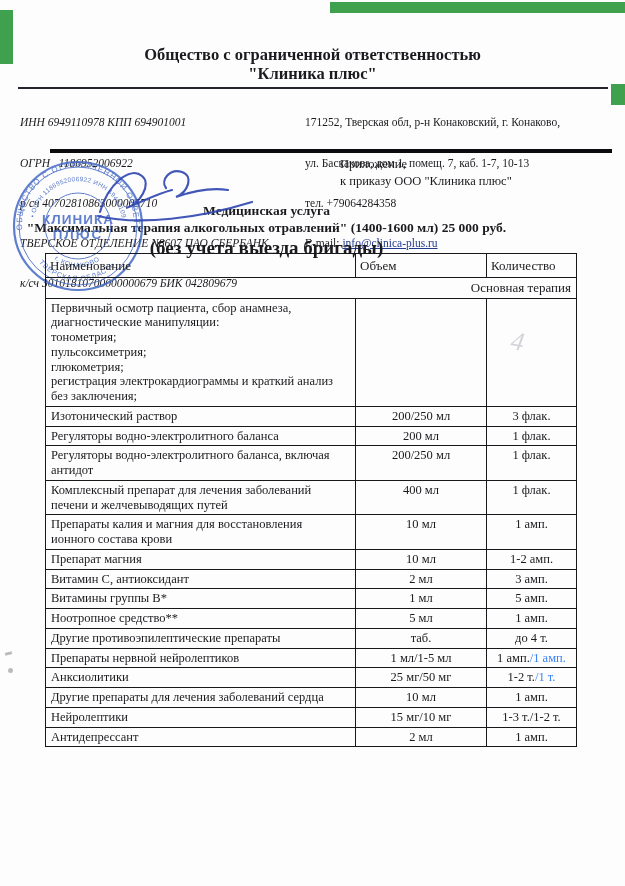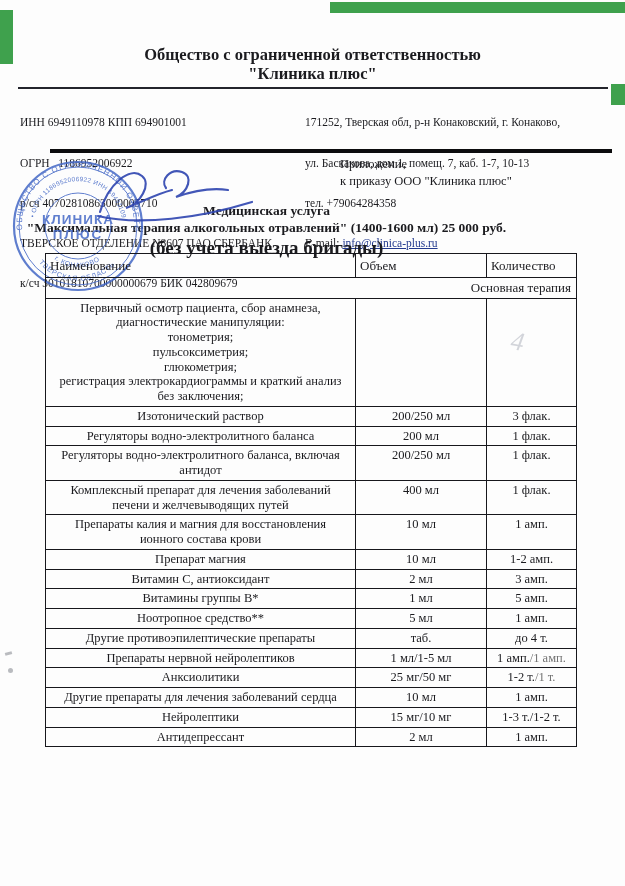--- a/index.html
+++ b/index.html
@@ -19,21 +19,21 @@
 
   
   .org-title { position:absolute; left:0; top:46px; width:625px; text-align:center; }
   .org-title .line1, .org-title .line2 { font-weight:bold; font-size:16.5px; line-height:1.15; }
 
   .rule-thin  { position:absolute; left:18px; top:87px; width:590px; height:2px; background:#23242c; }
   .rule-thick { position:absolute; left:50px; top:149px; width:562px; height:4px; background:#0c0c0e; }
 
   
   .req { position:absolute; top:90px; font-size:11.5px; line-height:13.2px; white-space:pre-wrap; }
-  .req-left  { left:20px;  width:285px; }
+  .req-left  { left:20px;  width:285px;font-style:italic; }
   .req-right { left:305px; width:310px; }
   .req .line { margin-bottom:0.5px; }
   .email-link { color:#233a8f; text-decoration:underline; }
 
   
   .annex { position:absolute; left:340px; top:156px; font-size:12.5px; line-height:1.35; }
 
   
   .service { position:absolute; left:0; top:203px; width:533px; text-align:center; font-weight:bold; }
   .service .s1 { font-size:13.5px; }
@@ -54,23 +54,23 @@
   table.price col.c-vol  { width:131px; }
   table.price col.c-qty  { width:90px;  }
   table.price th, table.price td {
     border:1px solid #17171c;
     padding:2px 5px;
     vertical-align:top;
     line-height:1.18;
   }
   table.price th { font-weight:normal; font-size:13px; text-align:left; padding:4px 4px;margin-top:8px; }
   td.section-cell { text-align:right; font-size:13px; padding:2px 4px 3px; }
-  td.name-cell { white-space:pre-line; text-align:center;margin-top:12px; }
+  td.name-cell { white-space:pre-line; text-align:left;margin-top:12px; }
   td.vol-cell, td.qty-cell { text-align:center; position:relative; }
-  .faded { color:#737373;text-align:right; }
+  .faded { color:#3b82f6;text-align:right; }
   .watermark {
     position:absolute; left:24px; top:28px;
     font-style:italic; font-size:26px; color:#a9adb8; opacity:.5;
     transform:rotate(10deg);
     pointer-events:none;
   }
   .speck { position:absolute; background:#8c8f96; opacity:.6; }
   #speck1 { left:5px; top:652px; width:7px; height:3px; transform:rotate(-15deg); }
   #speck2 { left:8px; top:668px; width:5px; height:5px; border-radius:50%; }
 </style>

